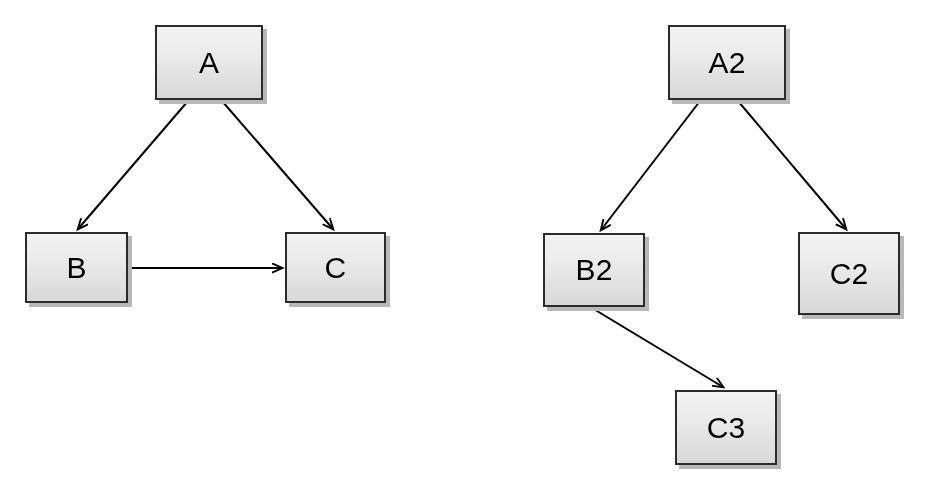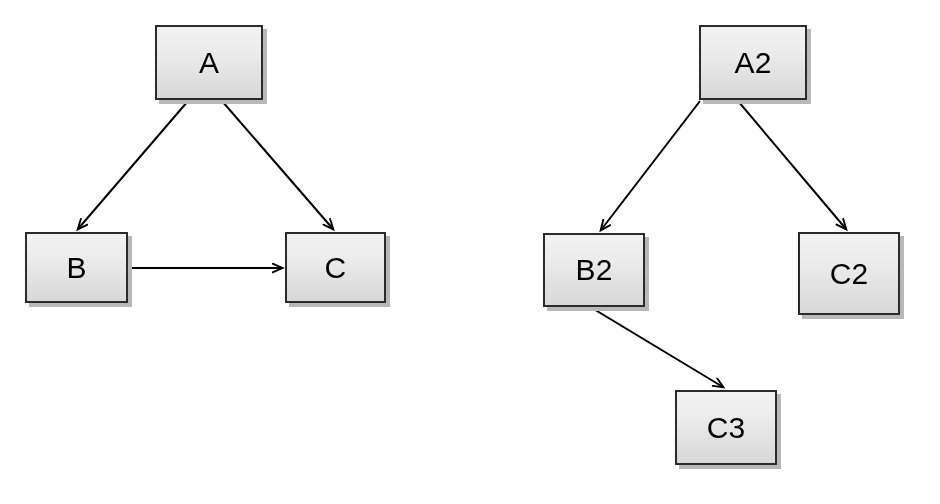--- a/index.html
+++ b/index.html
@@ -66,21 +66,21 @@
   <div id="node-layer">
       <div class="node" style="left: 155px; top: 25px; width: 108px; height: 75px;">
         <span>A</span>
       </div>
       <div class="node" style="left: 25px; top: 232px; width: 103px; height: 71px;">
         <span>B</span>
       </div>
       <div class="node" style="left: 285px; top: 232px; width: 101px; height: 71px;">
         <span>C</span>
       </div>
-      <div class="node" style="left: 699px; top: 25px; width: 108px; height: 75px;">
+      <div class="node" style="left: 668px; top: 25px; width: 118px; height: 75px;">
         <span>A2</span>
       </div>
       <div class="node" style="left: 543px; top: 233px; width: 102px; height: 74px; align-items: center;">
         <span>B2</span>
       </div>
       <div class="node" style="left: 798px; top: 232px; width: 102px; height: 83px;">
         <span>C2</span>
       </div>
       <div class="node" style="left: 675px; top: 390px; width: 102px; height: 75px;">
         <span>C3</span>

